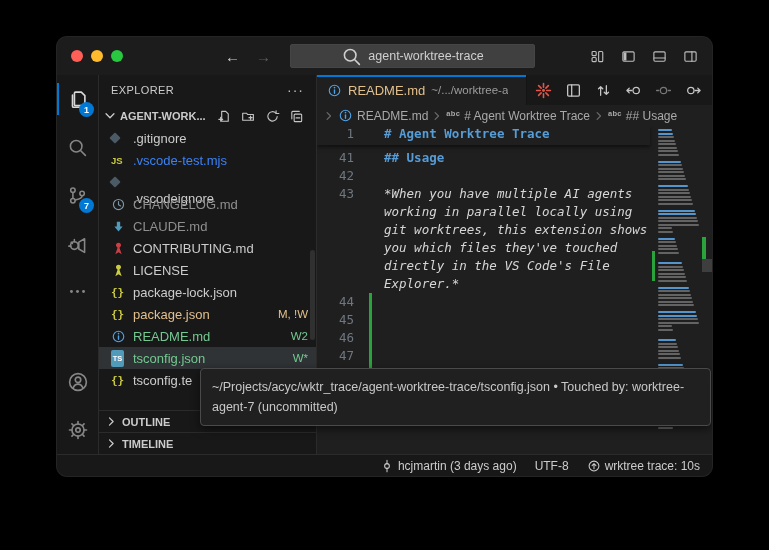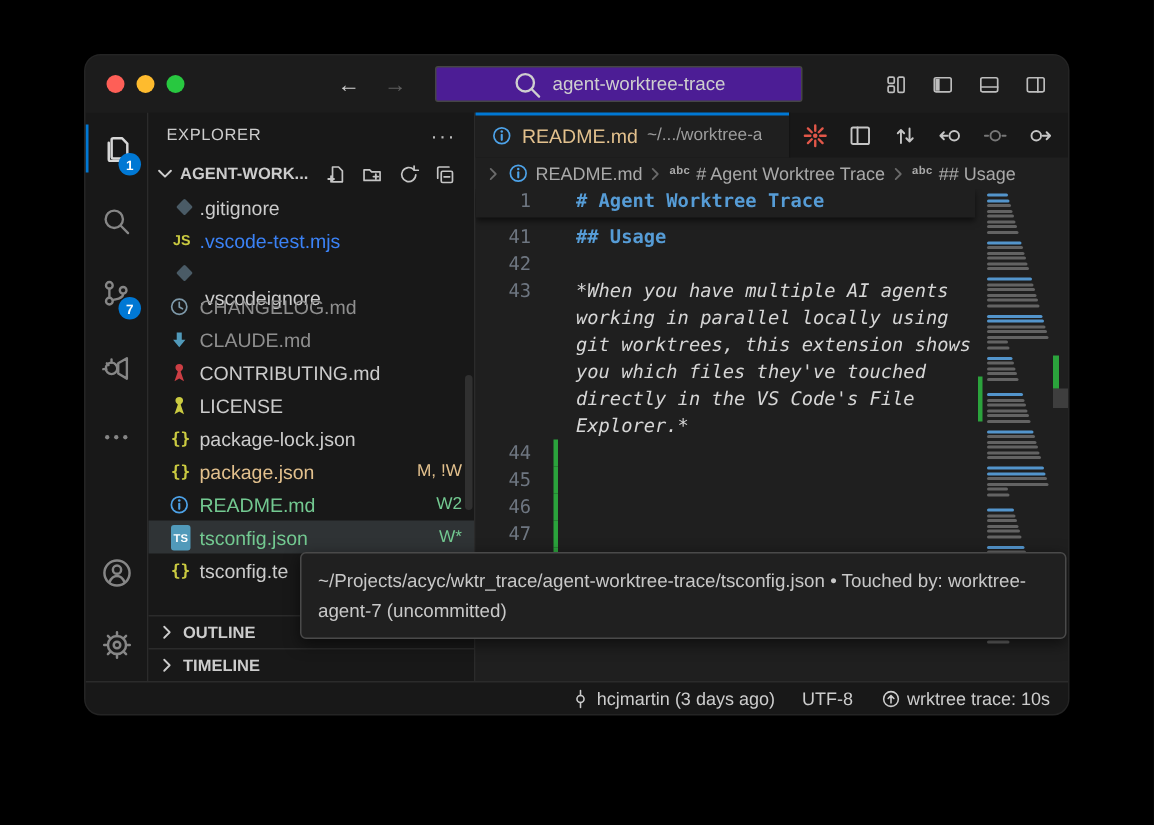--- a/index.html
+++ b/index.html
@@ -16,21 +16,21 @@
 
   
   .titlebar { height:38px; flex:none; background:#1c1c1c; position:relative; display:flex; align-items:center; }
   .traffic { position:absolute; left:14px; top:13px; display:flex; gap:8px; }
   .light { width:12px; height:12px; border-radius:50%; }
   .light.red{ background:#fe5f57; } .light.yellow{ background:#febb2e; } .light.green{ background:#28c840; }
   .nav-arrows { position:absolute; left:168px; top:0; height:38px; display:flex; align-items:center; gap:16px; font-size:15px; }
   .nav-arrows .back{ color:#cfcfcf; } .nav-arrows .fwd{ color:#5f5f5f; }
   .searchbox {
     position:absolute; left:233px; top:7px; width:245px; height:24px;
-    background:#4c1d95; border:1px solid #454545; border-radius:2px;
+    background:#404040; border:1px solid #454545; border-radius:2px;
     display:flex; align-items:center; justify-content:center; gap:6px;
     color:#cfcfcf; font-size:12.5px;
   }
   .titlebar-controls { position:absolute; right:14px; top:0; height:38px; display:flex; align-items:center; gap:16px; color:#bdbdbd; }
 
   
   .body { flex:1; display:flex; min-height:0; }
 
   
   .activitybar { width:42px; flex:none; background:#181818; border-right:1px solid #2b2b2b; display:flex; flex-direction:column; }
@@ -45,21 +45,21 @@
   .sidebar-header { height:30px; flex:none; display:flex; align-items:center; padding:0 12px; color:#cccccc; font-size:11px; letter-spacing:.4px; }
   .sidebar-header .more { margin-left:auto; color:#bbbbbb; font-size:14px; letter-spacing:1px; }
   .section-header { height:22px; flex:none; display:flex; align-items:center; gap:3px; padding:0 4px 0 4px; color:#cccccc; font-weight:bold; font-size:11px; }
   .section-header .sec-label { white-space:nowrap; }
   .section-actions { margin-left:auto; display:flex; gap:9px; align-items:center; color:#c5c5c5; padding-right:8px; }
   .file-list { flex:none; }
   .file-row { height:22px; display:flex; align-items:center; gap:6px; padding:0 8px 0 12px; font-size:13px; color:#cccccc; }
   .file-row.selected { background:#2f3335; }
   .file-row .fname { white-space:nowrap; overflow:hidden; }
   .file-row .fbadge { margin-left:auto; font-size:11.5px; white-space:nowrap; }
-  .ficon { width:16px; flex:none; display:flex; align-items:center; justify-content:flex-end; font-size:10px; }
+  .ficon { width:16px; flex:none; display:flex; align-items:center; justify-content:flex-start; font-size:10px; }
   .sb-gap { flex:1; }
   .panel-row { height:22px; flex:none; border-top:1px solid #2b2b2b; display:flex; align-items:center; gap:4px; padding:0 6px; color:#cccccc; font-size:11px; font-weight:bold; }
   .sidebar-scrollbar { position:absolute; right:1px; top:175px; width:5px; height:90px; background:rgba(121,121,121,.25); border-radius:3px; }
 
   
   .editor { flex:1; min-width:0; display:flex; flex-direction:column; background:#1f1f1f; }
   .tabbar { height:30px; flex:none; background:#181818; display:flex; align-items:stretch; }
   .tab { width:210px; flex:none; background:#1f1f1f; position:relative; display:flex; align-items:center; gap:6px; padding:0 10px; border-right:1px solid #141414; }
   .tab::before { content:""; position:absolute; left:0; right:0; top:0; height:2px; background:#0078d4; }
   .tab .tab-name { color:#e2c08d; font-size:13px; white-space:nowrap; }

